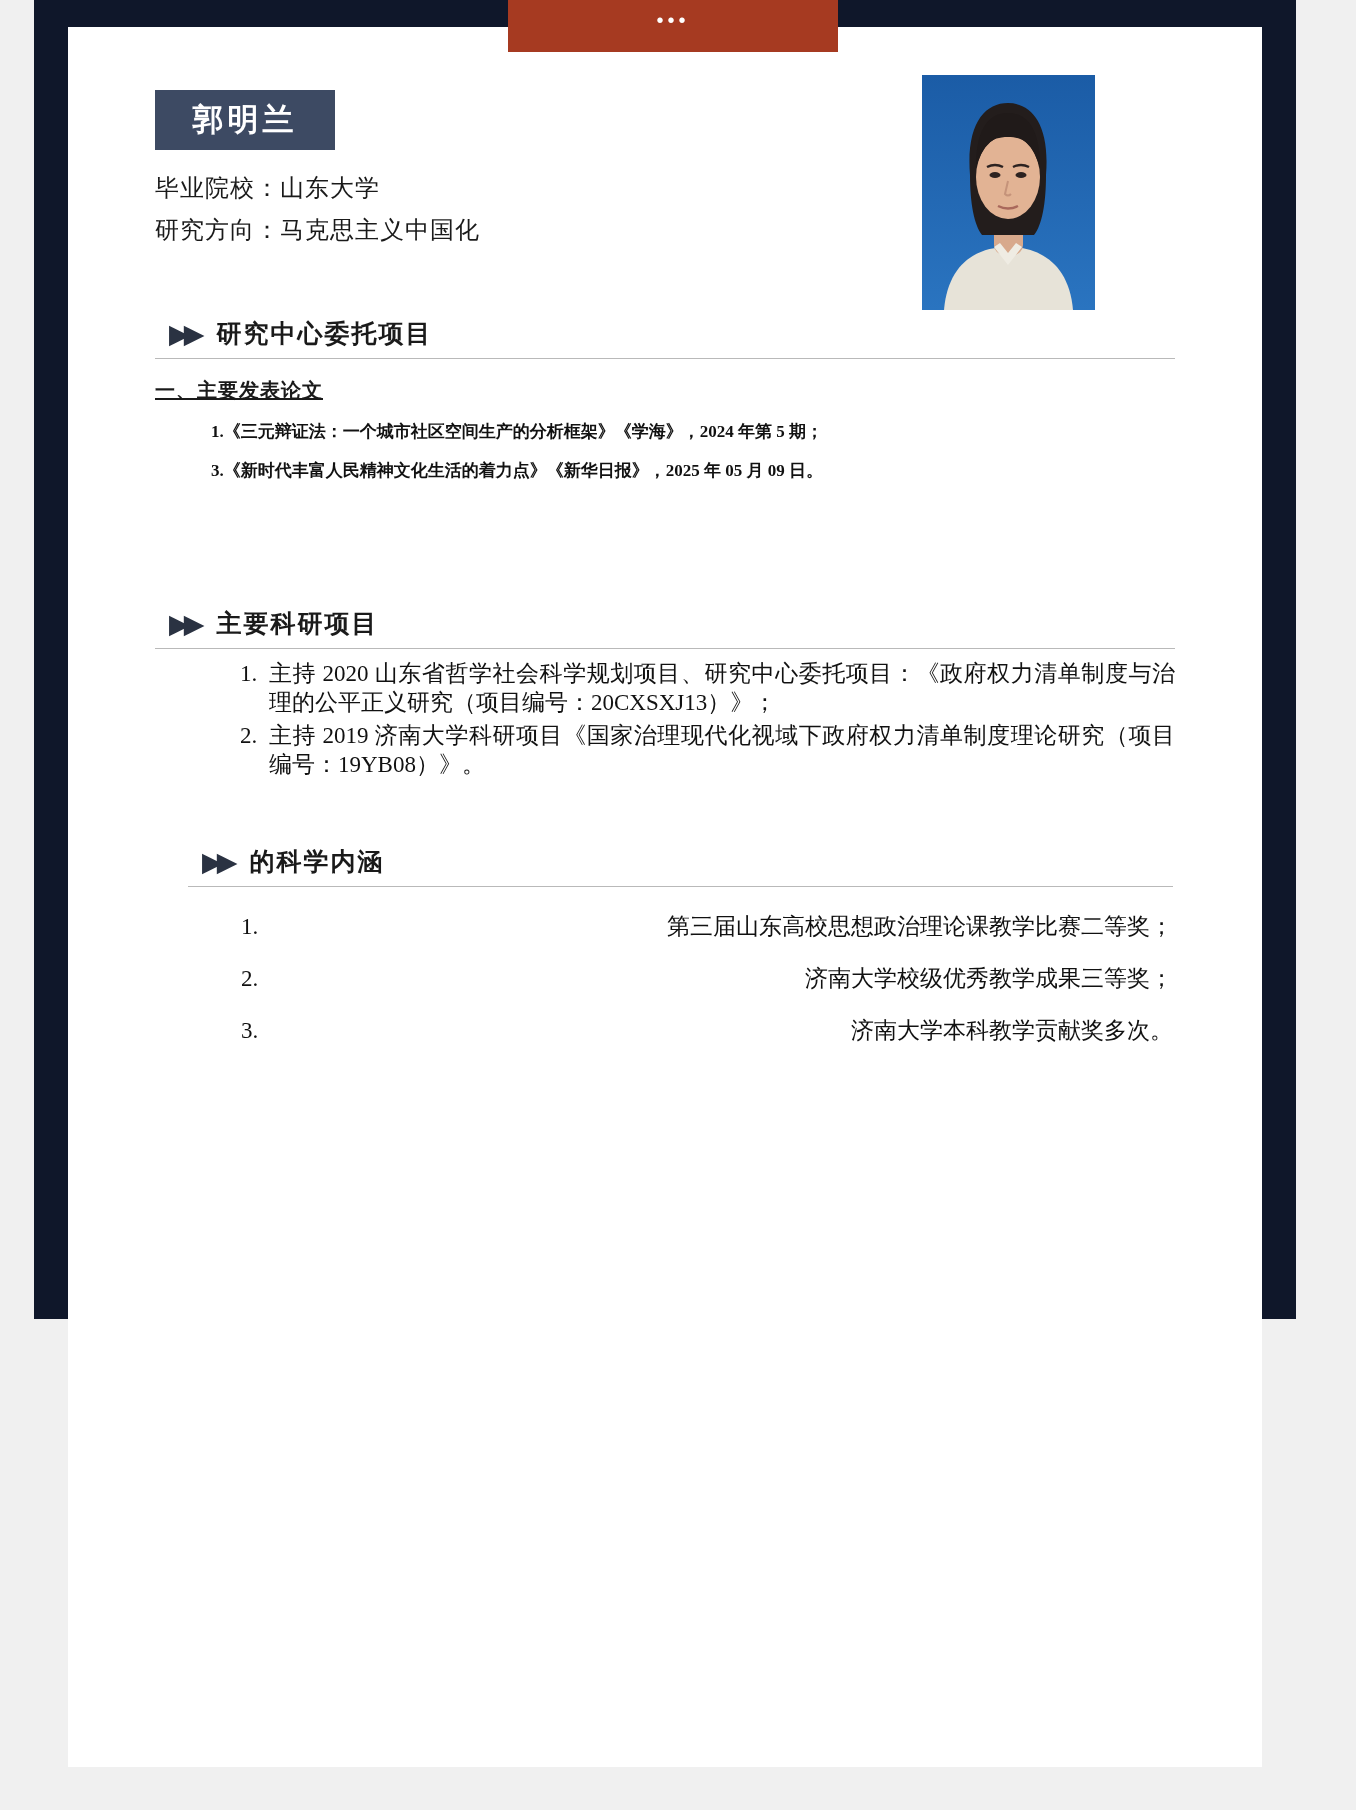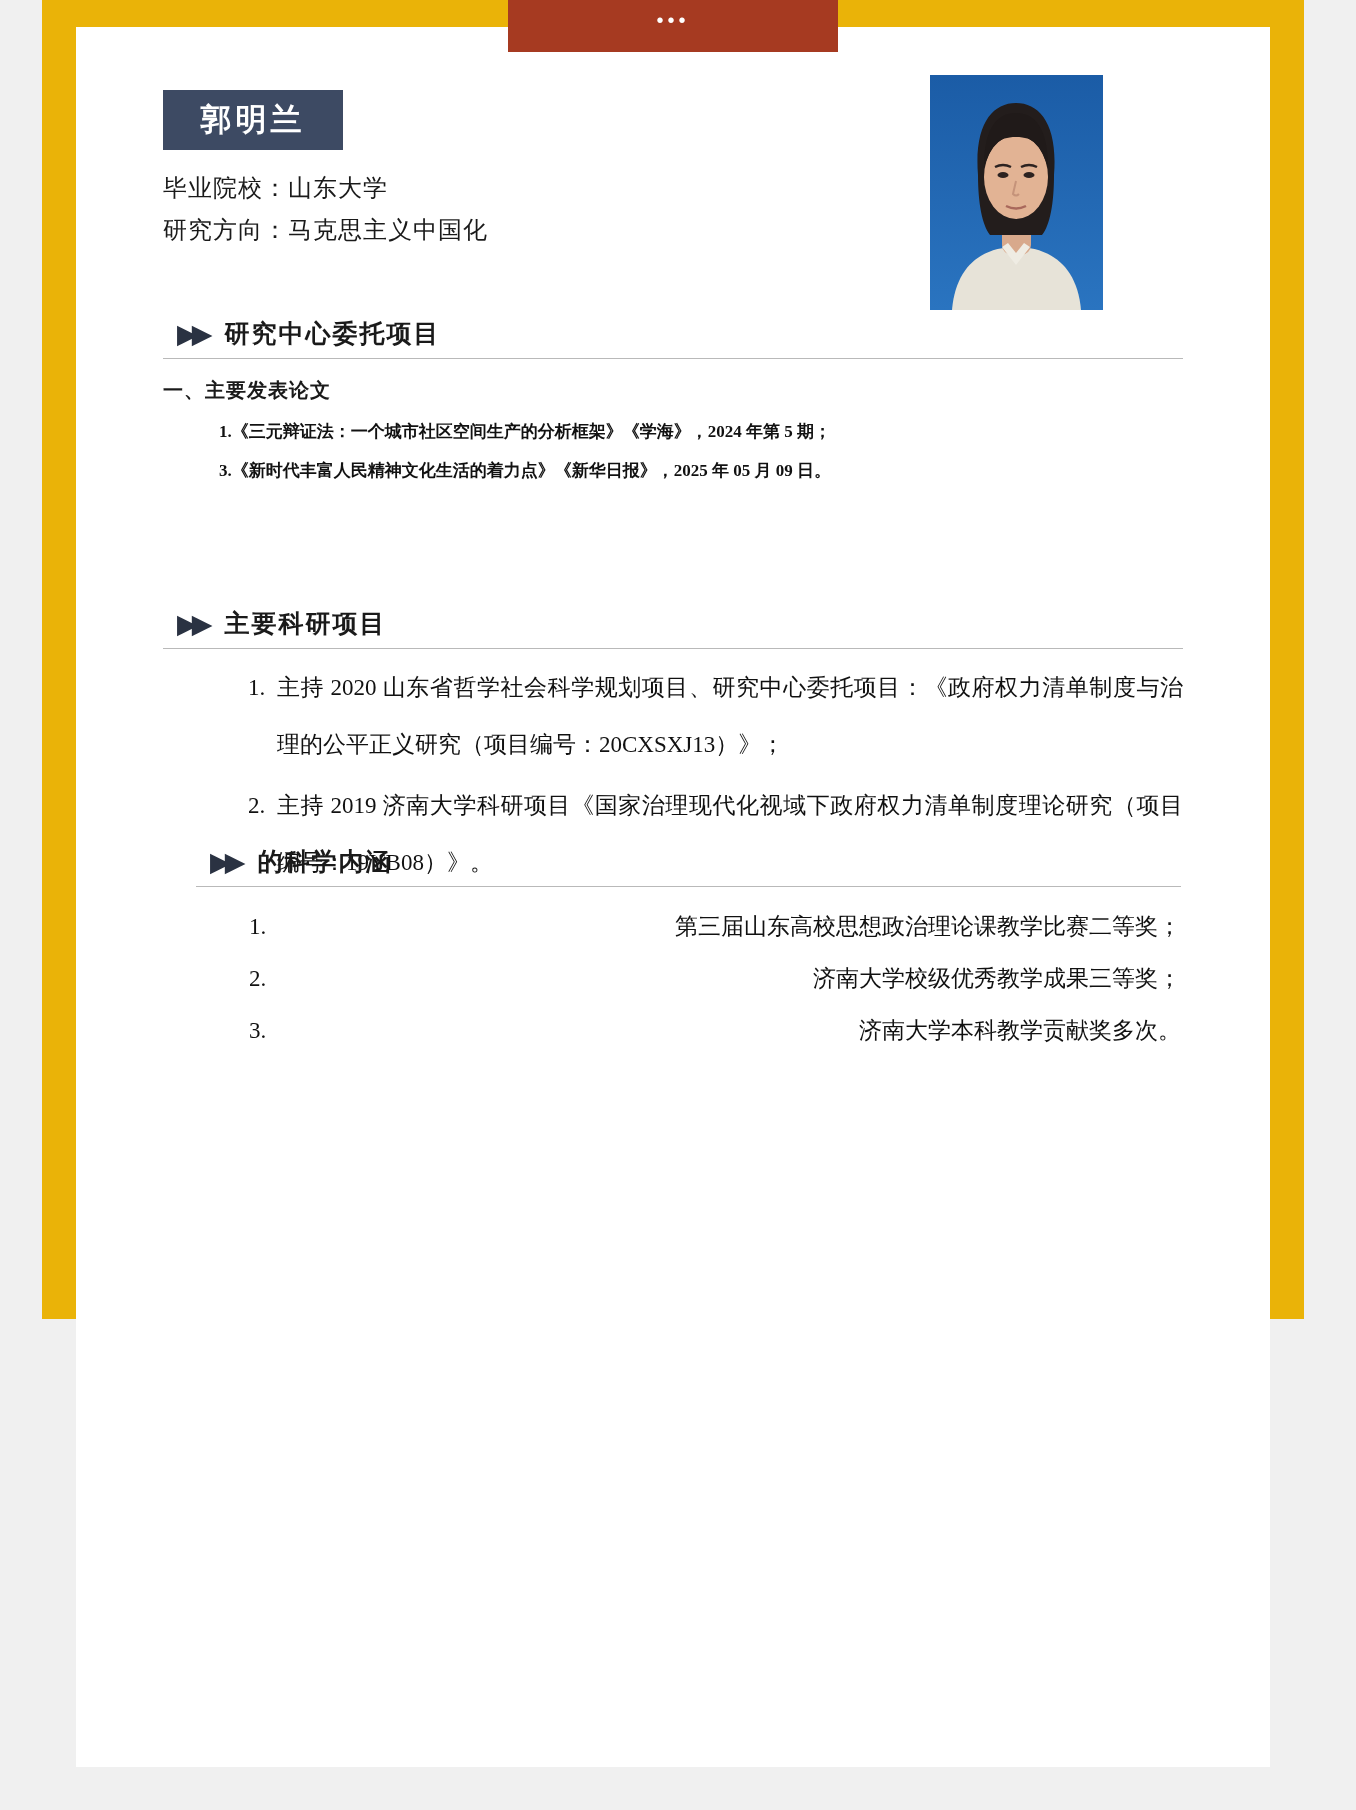--- a/index.html
+++ b/index.html
@@ -11,25 +11,25 @@
     width: 1356px;
     height: 1810px;
     font-family: "Liberation Serif", "DejaVu Serif", serif;
     position: relative;
     overflow: hidden;
   }
 
   
   .page-frame {
     position: absolute;
-    left: 42px;
+    left: 34px;
     top: 0;
     width: 1262px;
     height: 1319px;
-    background: #eab308;
+    background: #0f172a;
     box-sizing: border-box;
   }
   .page-inner {
     position: absolute;
     left: 34px;
     top: 27px;
     width: 1194px;
     height: 1740px;
     background: #ffffff;
     box-sizing: border-box;
@@ -140,27 +140,28 @@
     border-top: 1px solid #b9b9b9;
     width: 100%;
   }
 
   .sub-title {
     font-size: 20px;
     font-weight: bold;
     color: #1a1a1a;
     margin-top: 18px;
     letter-spacing: 1px;
+    text-decoration: underline;
   }
 
   ol.list-block {
     margin: 10px 0 4px 0;
     padding-left: 108px;
     font-size: 23px;
-    line-height: 57px;
+    line-height: 29px;
     color: #111111;
   }
   ol.list-block li {
     margin-bottom: 4px;
     text-align: justify;
     padding-left: 6px;
   }
 
   ol.award-list {
     margin: 14px 0 0 0;

